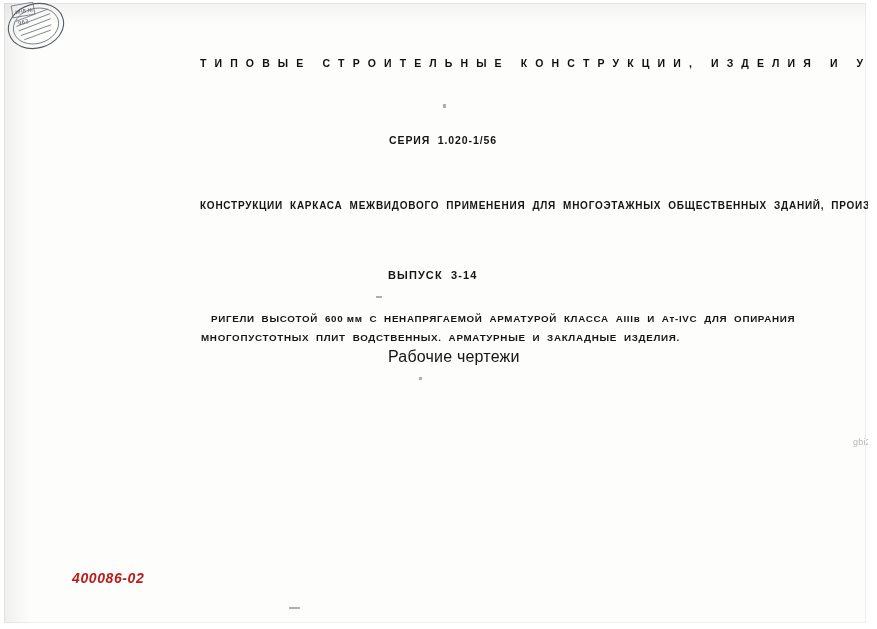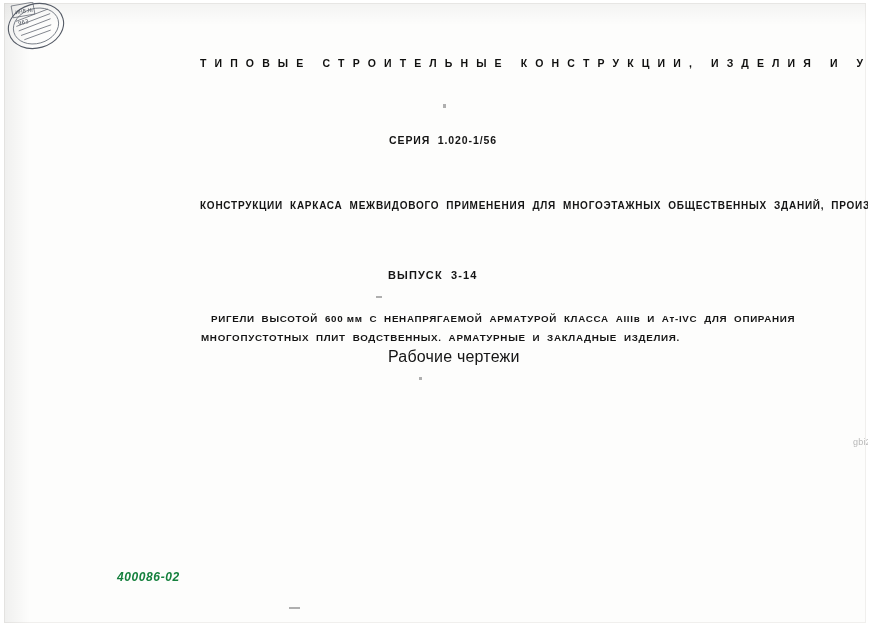--- a/index.html
+++ b/index.html
@@ -144,26 +144,25 @@
   .t-desc3 {
     left: 388px;
     top: 348px;
     font-size: 16px;
     letter-spacing: 0.2px;
     font-weight: 400;
   }
   .t-code {
     left: 72px;
     top: 570px;
-    font-size: 12px;
+    font-size: 14px;
     letter-spacing: 0.6px;
     font-weight: 700;
-    color: #15803d;
+    color: #b91c1c;
     font-style: italic;
-    margin-left: 45px;
   }
 
   
   .mark {
     position: absolute;
     background: #6f6f6f;
     opacity: 0.55;
   }
   .mark-dot-1 { left: 443px; top: 104px; width: 3px; height: 4px; }
   .mark-dot-2 { left: 376px; top: 296px; width: 6px; height: 2px; }

